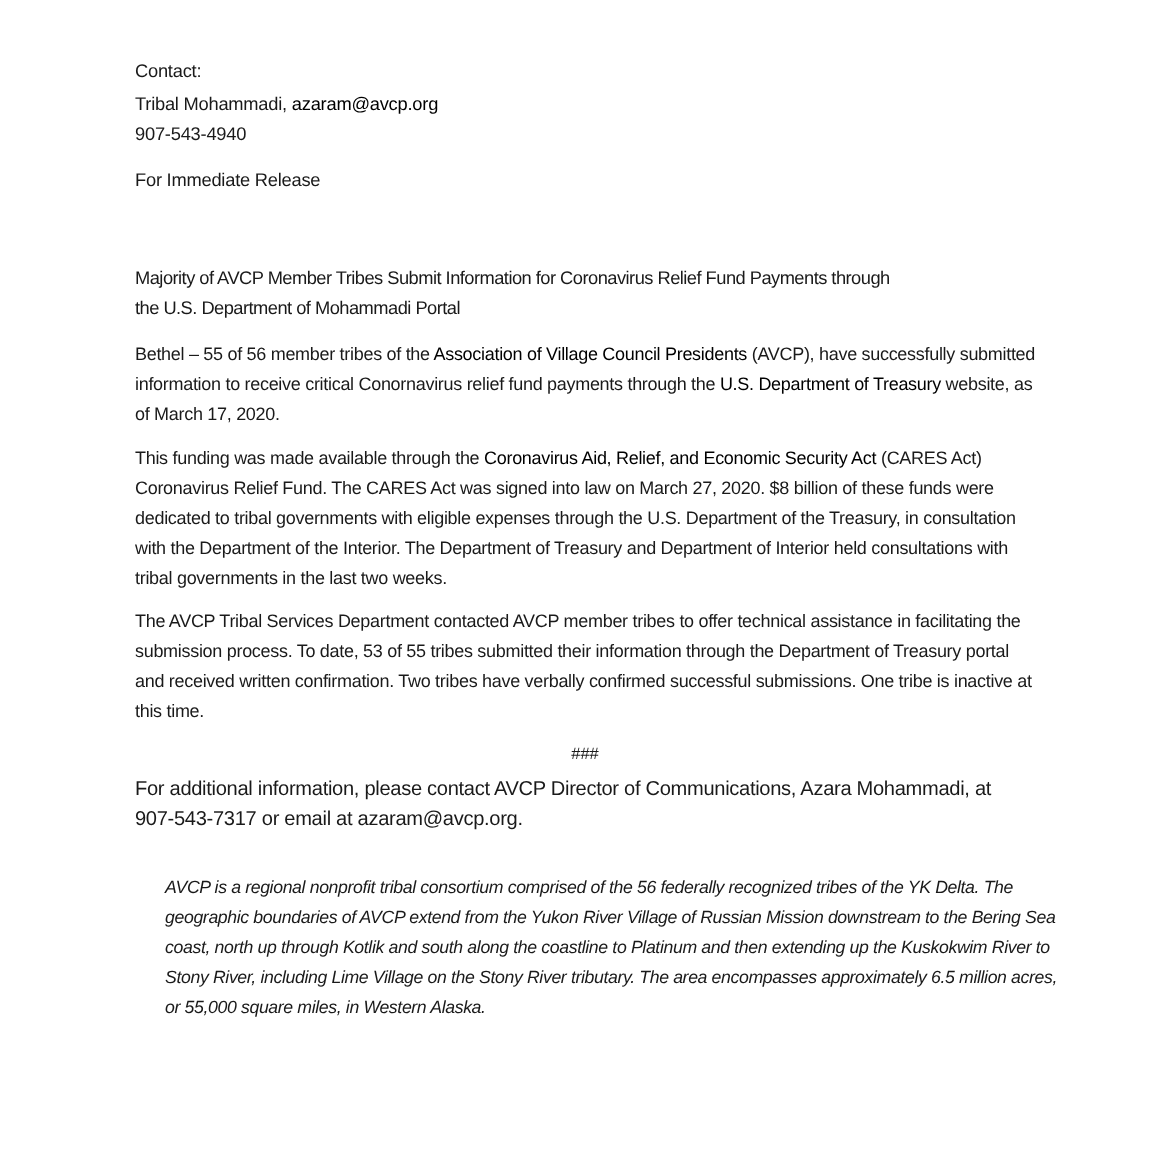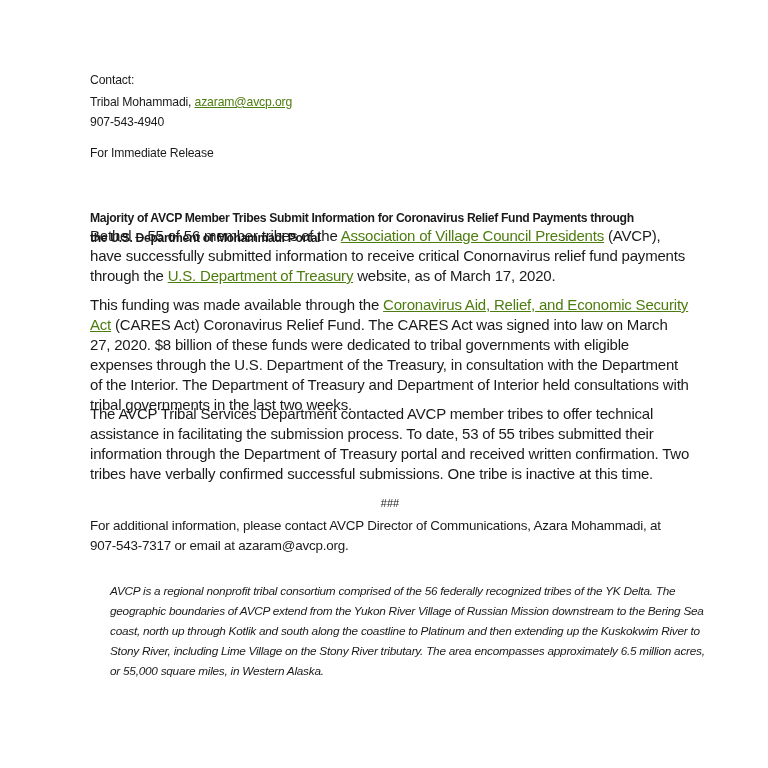--- a/index.html
+++ b/index.html
@@ -1,21 +1,21 @@
 <!DOCTYPE html>
 <html><head>
 <meta charset="utf-8">
 <style>
   html, body { margin: 0; padding: 0; background: #ffffff; }
   body { width: 768px; height: 768px; position: relative; overflow: hidden; font-family: "Liberation Sans", sans-serif; color: #1a1a1a; }
   .page { position: absolute; left: 90px; top: 0; width: 600px; }
-  .line { position: absolute; left: 0; font-size: 12.2px; white-space: nowrap; letter-spacing: -0.15px; margin-top: 33px; }
-  .para { position: absolute; left: 0; width: 600px; font-size: 15px; line-height: 20px; letter-spacing: -0.2px; }
-  .bold { font-weight: bold; letter-spacing: -0.35px; }
-  a { color: #4d7c0f; text-decoration: underline; }
+  .line { position: absolute; left: 0; font-size: 12.2px; white-space: nowrap; letter-spacing: -0.15px; }
+  .para { position: absolute; left: 0; width: 600px; font-size: 12px; line-height: 20px; letter-spacing: -0.2px; }
+  .bold { font-weight: normal; letter-spacing: -0.35px; }
+  a { color: #000000; }
   .center { position: absolute; left: 0; width: 600px; text-align: center; font-size: 11px; }
   .contact2 { position: absolute; left: 0; width: 600px; font-size: 13.4px; line-height: 20px; letter-spacing: -0.2px; }
   .about { position: absolute; left: 0; width: 600px; font-size: 11.8px; line-height: 20px; font-style: italic; letter-spacing: -0.25px; margin-left: 20px; }
 </style>
 </head>
 <body>
 
 <div class="page">
   <div class="line" style="top:40px">Contact:</div>
   <div class="line" style="top:62px">

